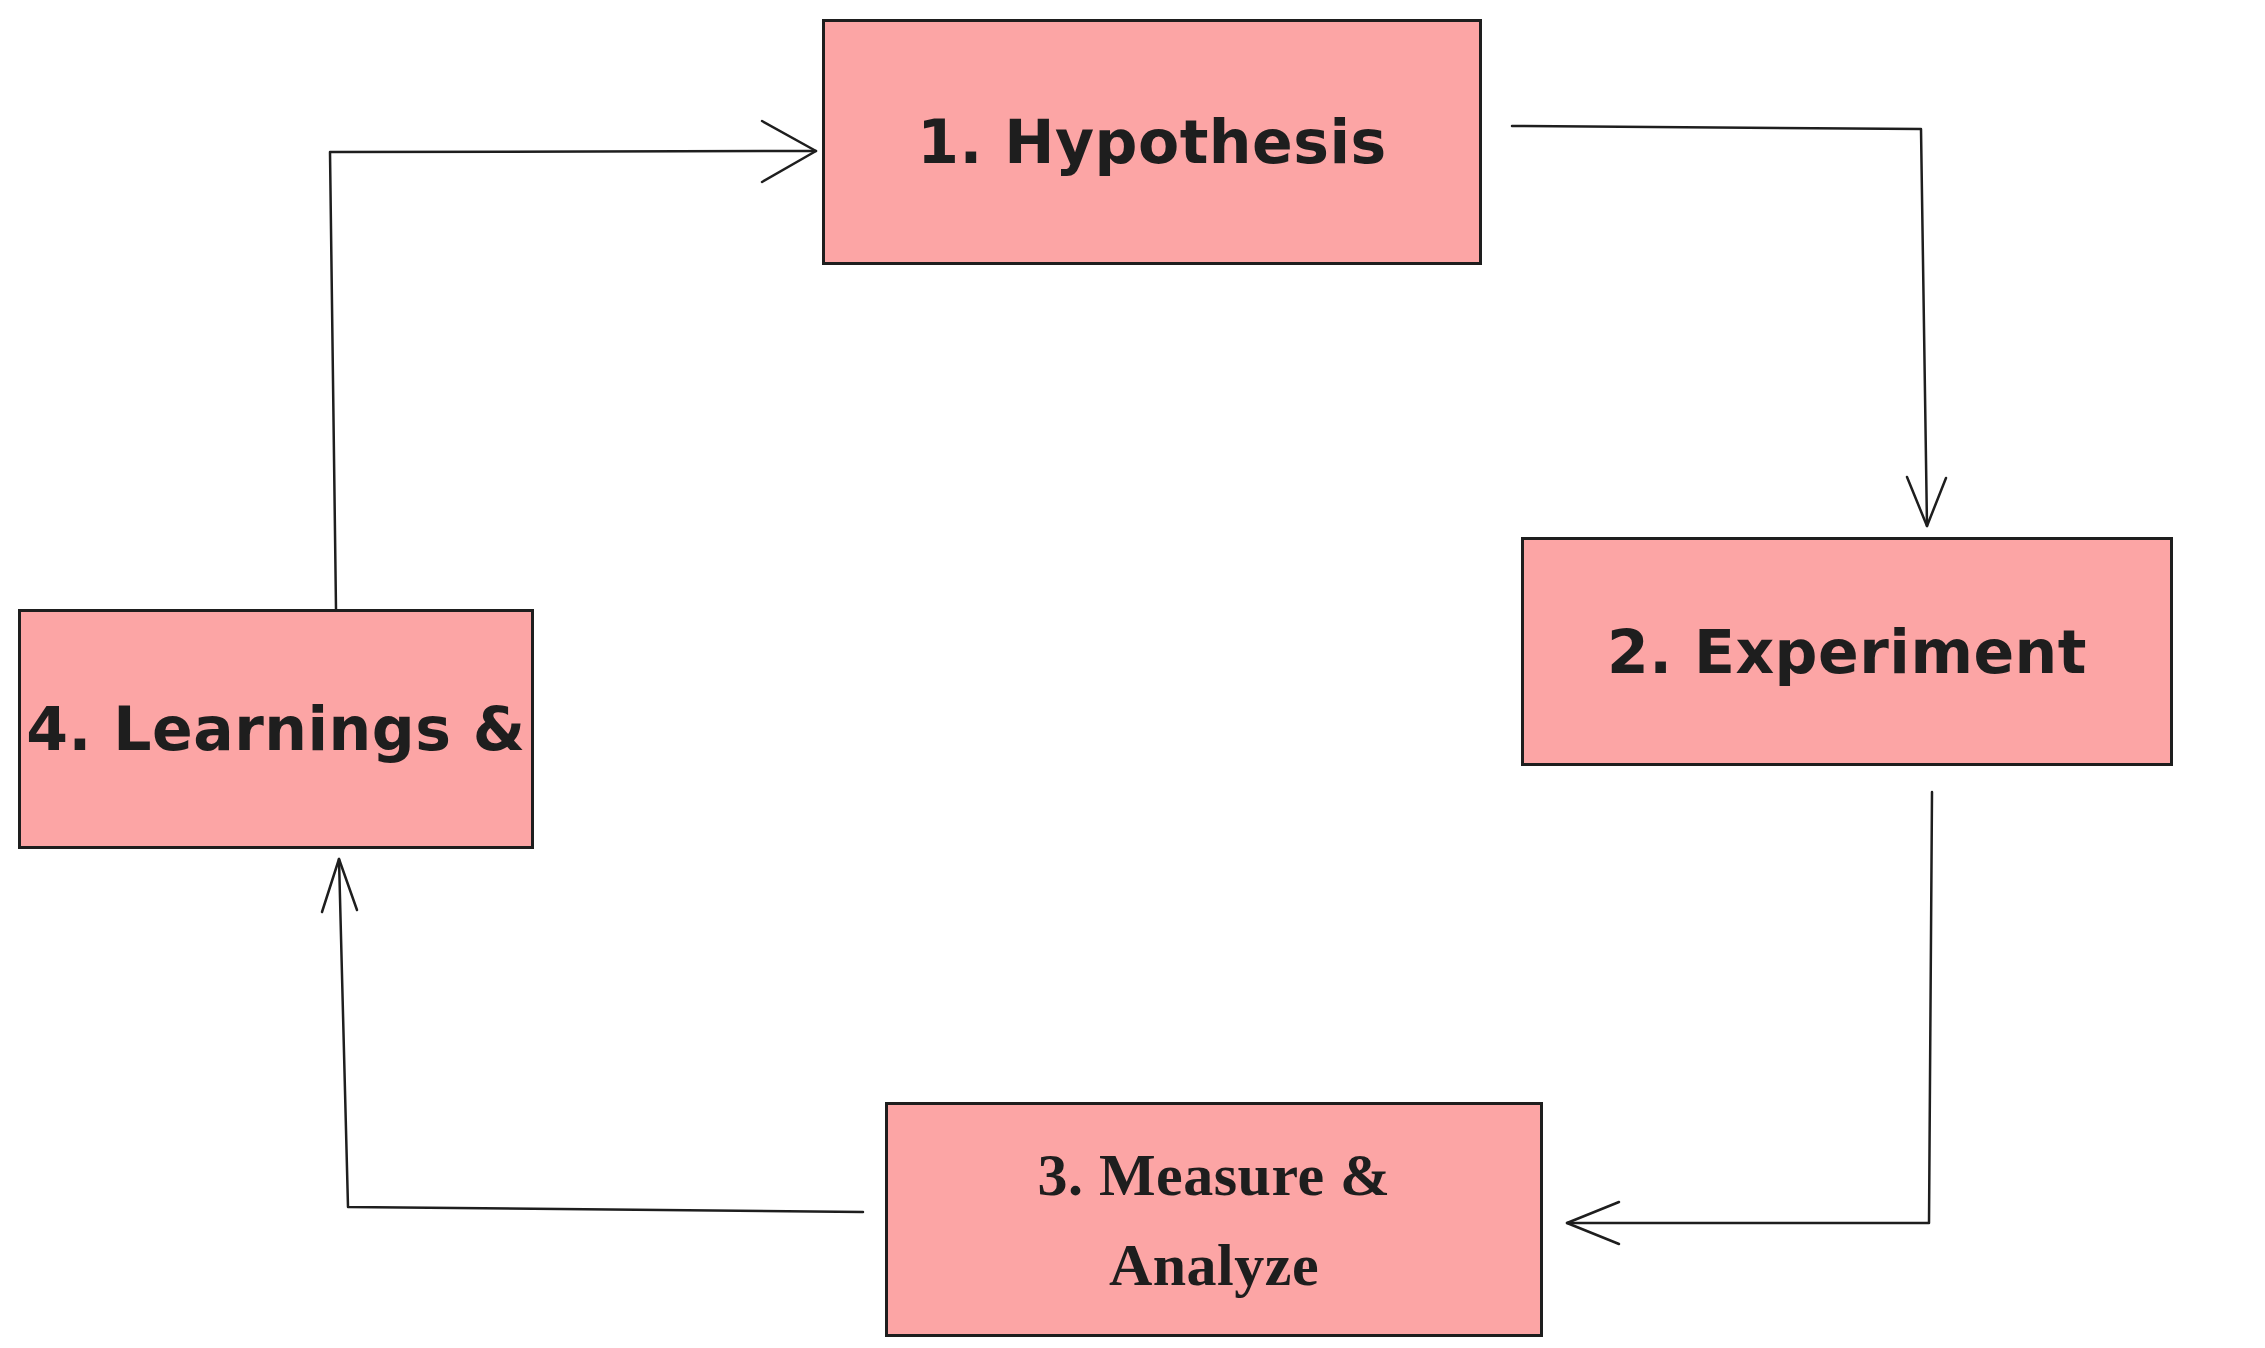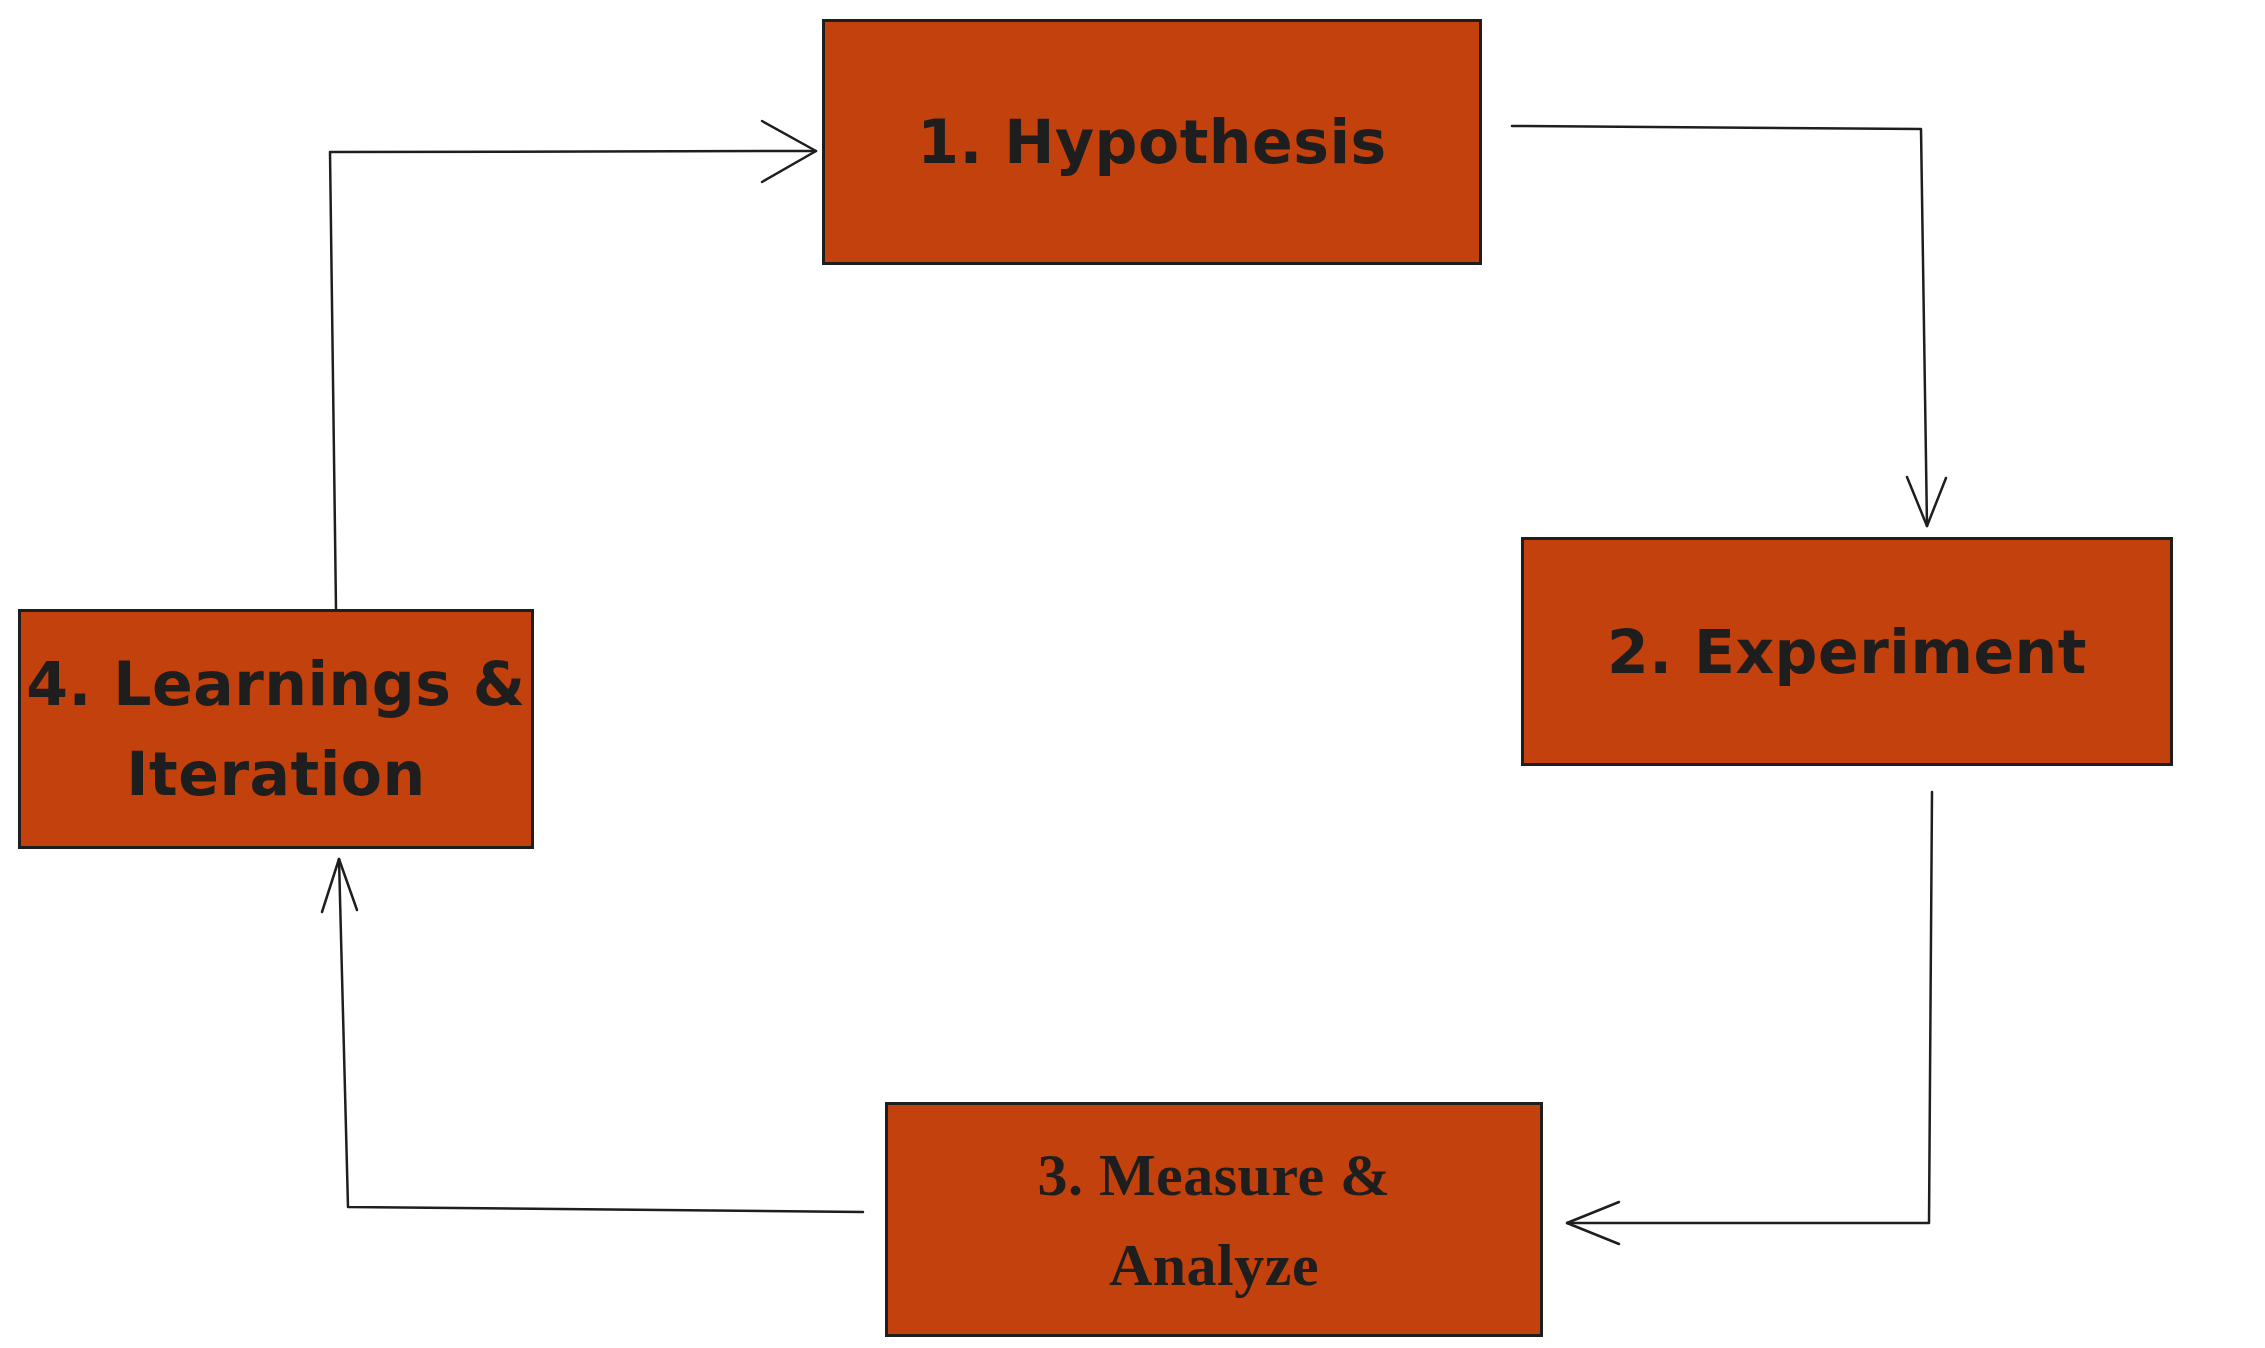--- a/index.html
+++ b/index.html
@@ -25,21 +25,21 @@
     fill: none;
     stroke: var(--stroke, #1e1e1e);
     stroke-width: 2.5;
     stroke-linecap: round;
     stroke-linejoin: round;
   }
   .node {
     position: absolute;
     box-sizing: border-box;
     border: 3.5px solid var(--stroke, #1e1e1e);
-    background: #c2410c;
+    background: #fca5a5;
     display: flex;
     flex-direction: column;
     align-items: center;
     justify-content: center;
     text-align: center;
     color: var(--text, #1e1e1e);
     font-size: 60px;
     font-weight: 700;
     line-height: 1.5;
     letter-spacing: 0.5px;
@@ -85,16 +85,15 @@
     <div>2. Experiment</div>
   </div>
 
   <div class="node node-measure-analyze">
     <div>3. Measure &amp;</div>
     <div>Analyze</div>
   </div>
 
   <div class="node node-learnings-iteration">
     <div>4. Learnings &amp;</div>
-    <div>Iteration</div>
   </div>
 
 </div>
 
 </body></html>

